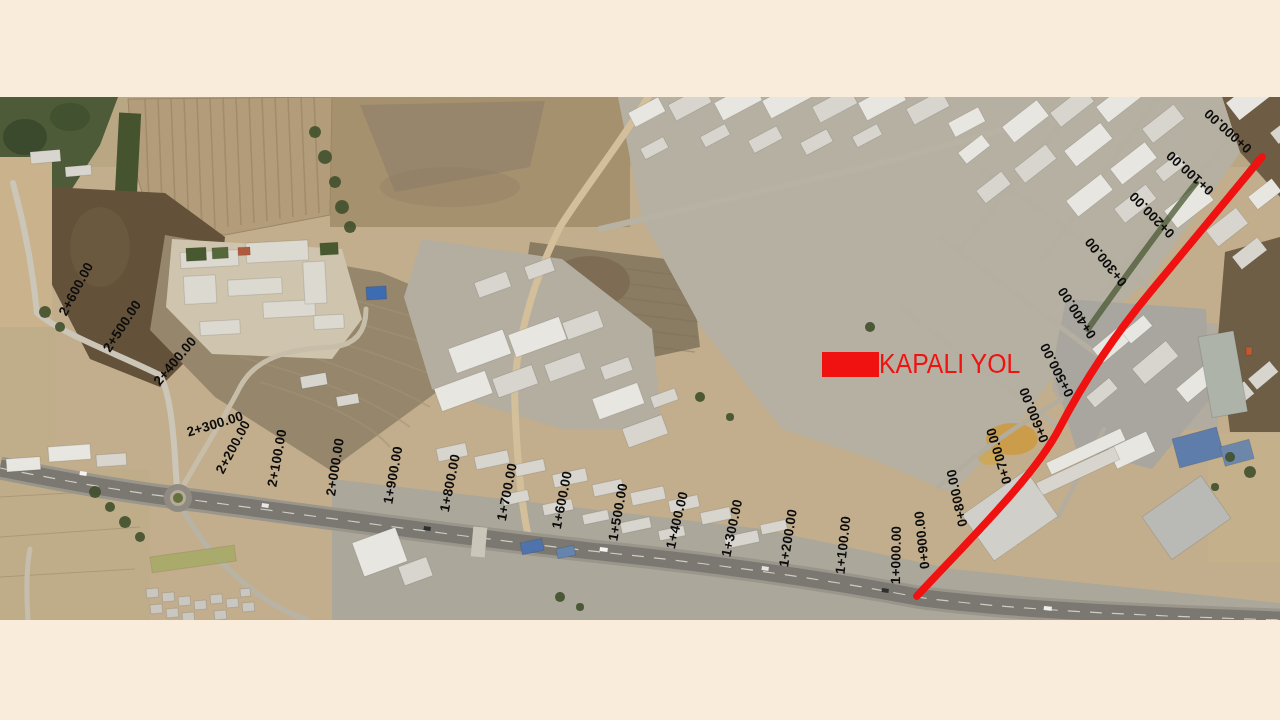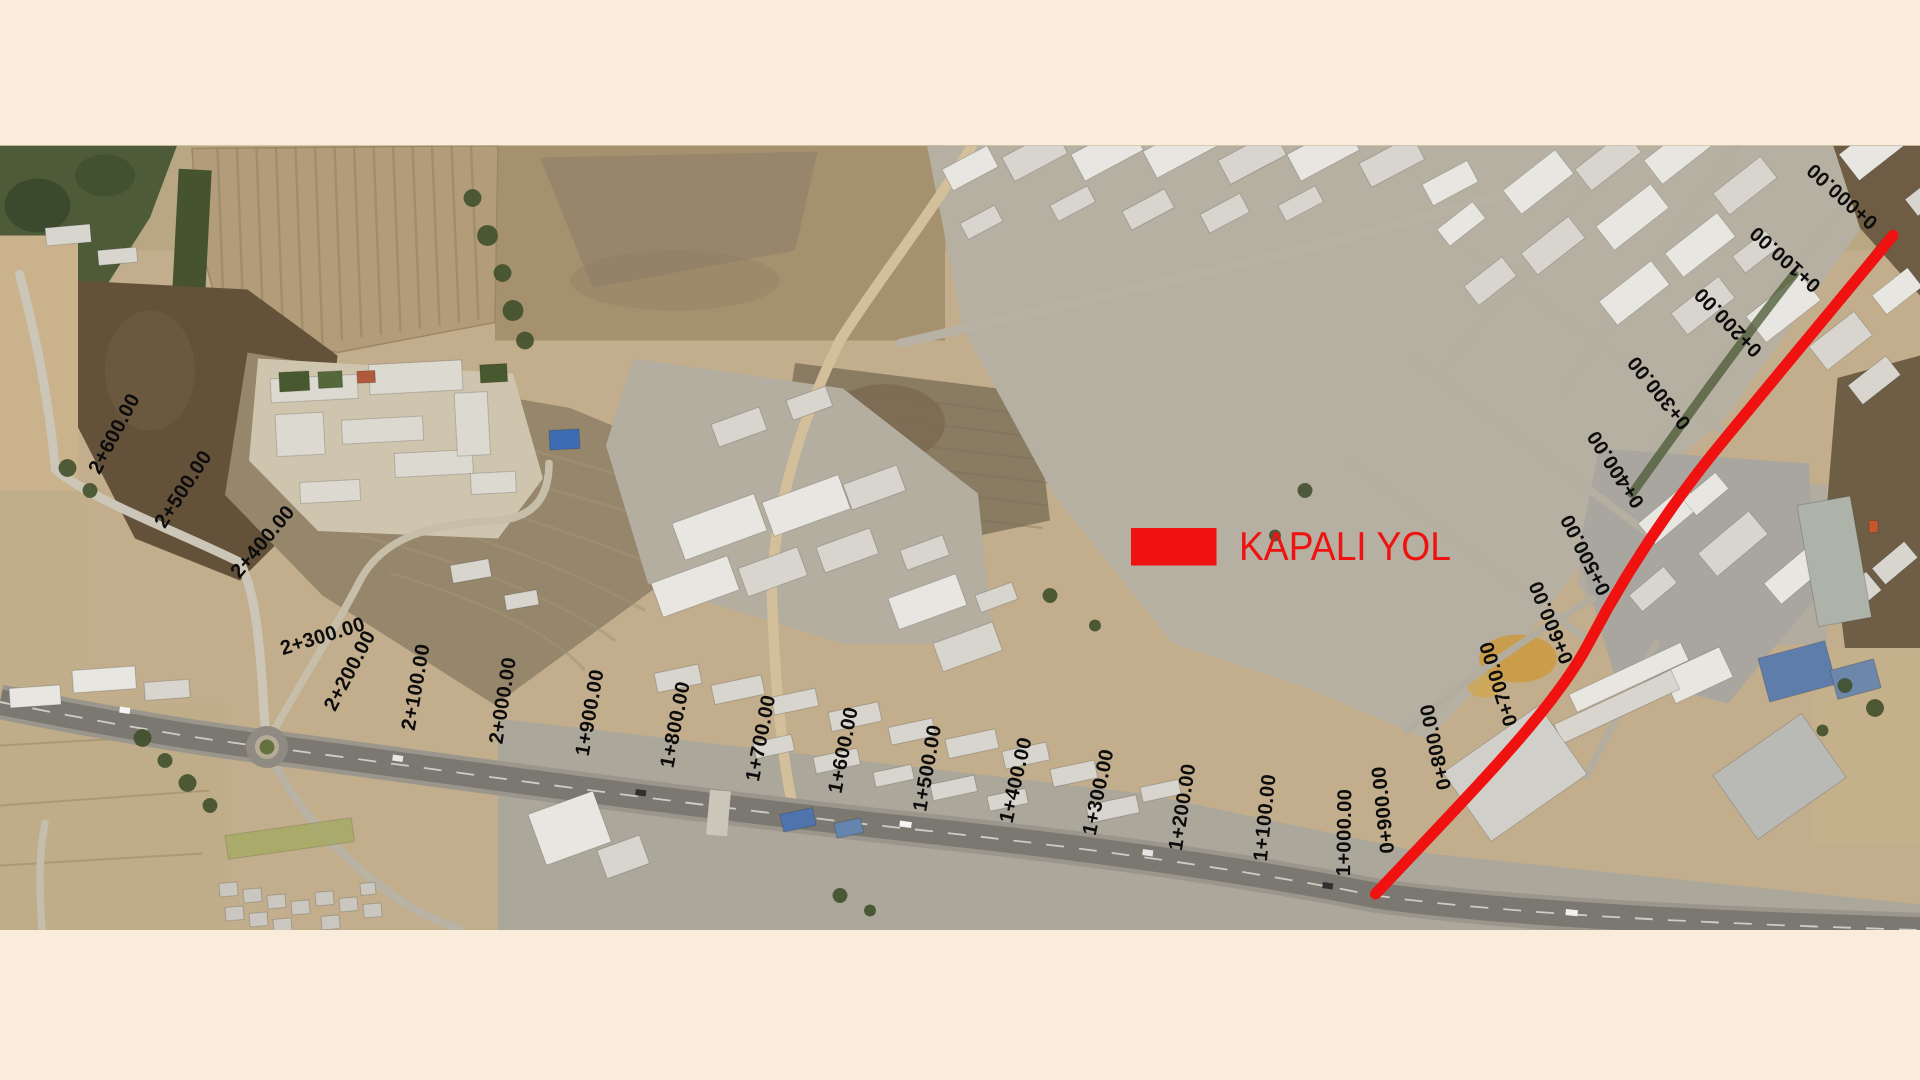--- a/index.html
+++ b/index.html
@@ -3,21 +3,21 @@
 <meta charset="utf-8">
 <style>
   html,body{margin:0;padding:0;background:#f9ecda;}
   .stage{position:relative;width:1280px;height:720px;background:#f9ecda;overflow:hidden;
          font-family:"Liberation Sans","DejaVu Sans",sans-serif;}
   .map{position:absolute;left:0;top:97px;width:1280px;height:523px;overflow:hidden;background:#c2ae8d;}
   .map svg{position:absolute;left:0;top:0;display:block;}
   .labels{position:absolute;left:0;top:0;width:100%;height:100%;z-index:5;pointer-events:none;}
   .chainage{position:absolute;font-size:13.5px;font-weight:700;color:#0c0c0c;
             letter-spacing:.2px;white-space:nowrap;}
-  .legend{position:absolute;left:754px;top:254px;display:flex;align-items:center;gap:15px;z-index:6;}
+  .legend{position:absolute;left:822px;top:254px;display:flex;align-items:center;z-index:6;}
   .legend .swatch{width:57px;height:25px;background:#f01111;}
   .legend .label{font-size:27px;font-weight:400;color:#f01111;white-space:nowrap;
                  transform:scaleX(.92);transform-origin:left center;line-height:1;}
 </style>
 </head>
 <body>
 
 <div class="stage">
   <div class="map">
 

